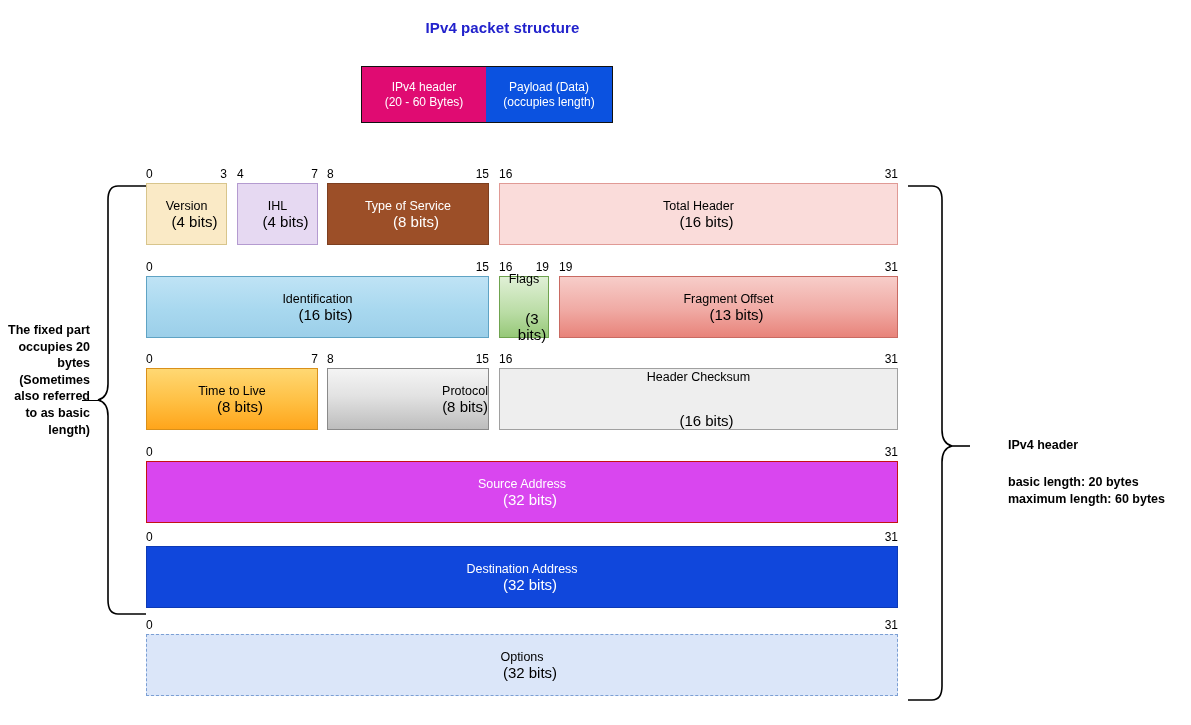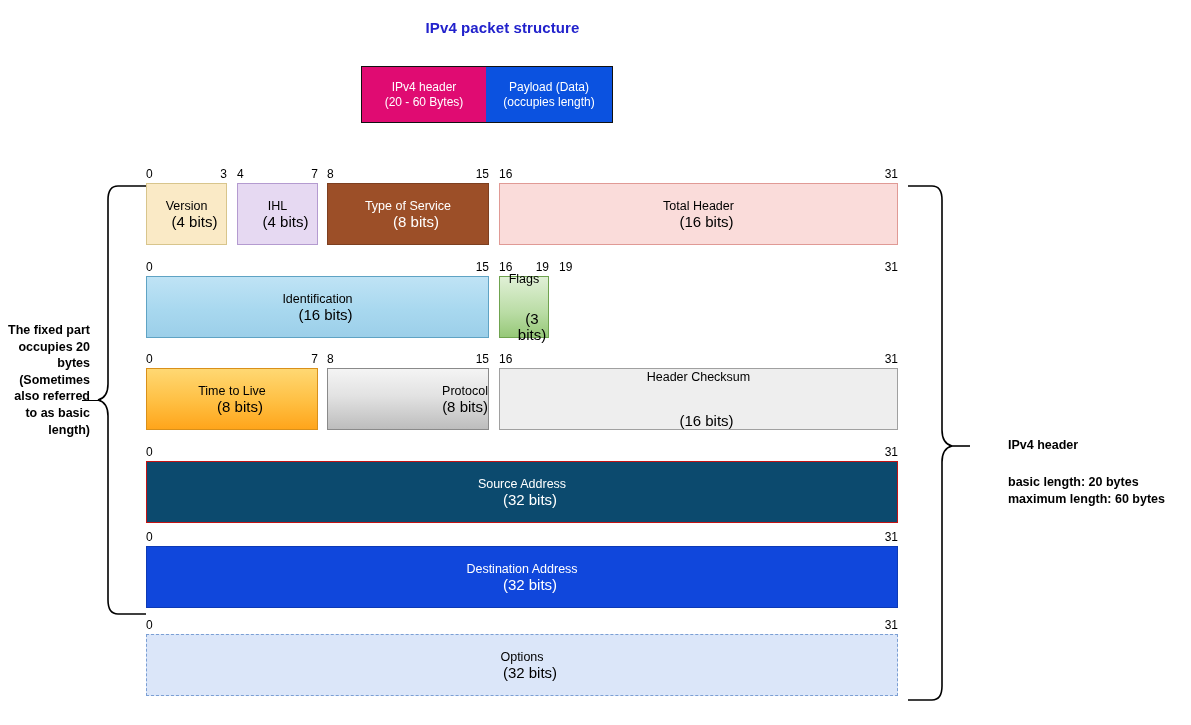--- a/index.html
+++ b/index.html
@@ -108,21 +108,21 @@
   .f-version   { background: #faeac6; border-color: #d8c58c; }
   .f-ihl       { background: #e6d9f2; border-color: #b49bd0; }
   .f-tos       { background: #9c4f28; border-color: #7d3f20; color: #ffffff; }
   .f-totlen    { background: #fadcda; border-color: #e09a95; }
   .f-ident     { background: linear-gradient(180deg,#bfe3f5 0%,#a8d8ef 55%,#9ccfe9 100%); border-color: #5fa3c4; }
   .f-flags     { background: linear-gradient(180deg,#e0f0d6 0%,#b9dca4 60%,#96c878 100%); border-color: #6fa34f; gap: 24px; }
   .f-fragoff   { background: linear-gradient(180deg,#f7cdc9 0%,#f0aaa4 55%,#e8837a 100%); border-color: #c96a62; }
   .f-ttl       { background: linear-gradient(180deg,#ffd873 0%,#ffbf42 55%,#ffa51b 100%); border-color: #d9901a; }
   .f-proto     { background: linear-gradient(180deg,#f4f4f4 0%,#e2e2e2 45%,#bdbdbd 100%); border-color: #8a8a8a; }
   .f-checksum  { background: #eeeeee; border-color: #a0a0a0; }
-  .f-src       { background: #0c4a6e; border-color: #c31313; color: #ffffff; }
+  .f-src       { background: #d946ef; border-color: #c31313; color: #ffffff; }
   .f-dst       { background: #1047dc; border-color: #0d3ab5; color: #ffffff; }
   .f-options   { background: #dbe6f9; border: 1px dashed #7b9fd4; }
 
   
   .brace-svg {
     position: absolute;
     overflow: visible;
   }
   #left-brace { left: 96px; top: 184px; }
   #right-brace { left: 906px; top: 184px; }
@@ -220,20 +220,24 @@
       </div>
       <div class="row-boxes">
         <div class="field f-ident" style="left: 0%; width: 45.61%;">
           <span>Identification</span>
           <span class="sub">(16 bits)</span>
         </div>
         <div class="field f-flags" style="left: 46.94%; width: 6.65%;">
           <span>Flags</span>
           <span class="sub">(3 bits)</span>
         </div>
+        <div class="field f-fragoff" style="left: 54.92%; width: 45.08%;">
+          <span>Fragment Offset</span>
+          <span class="sub">(13 bits)</span>
+        </div>
       </div>
     </div>
     <div class="field-row" style="top: 351px;">
       <div class="ruler">
         <span class="tick" style="left: 0%;">0</span>
         <span class="tick r" style="left: 22.87%;">7</span>
         <span class="tick" style="left: 24.07%;">8</span>
         <span class="tick r" style="left: 45.61%;">15</span>
         <span class="tick" style="left: 46.94%;">16</span>
         <span class="tick r" style="left: 100%;">31</span>

